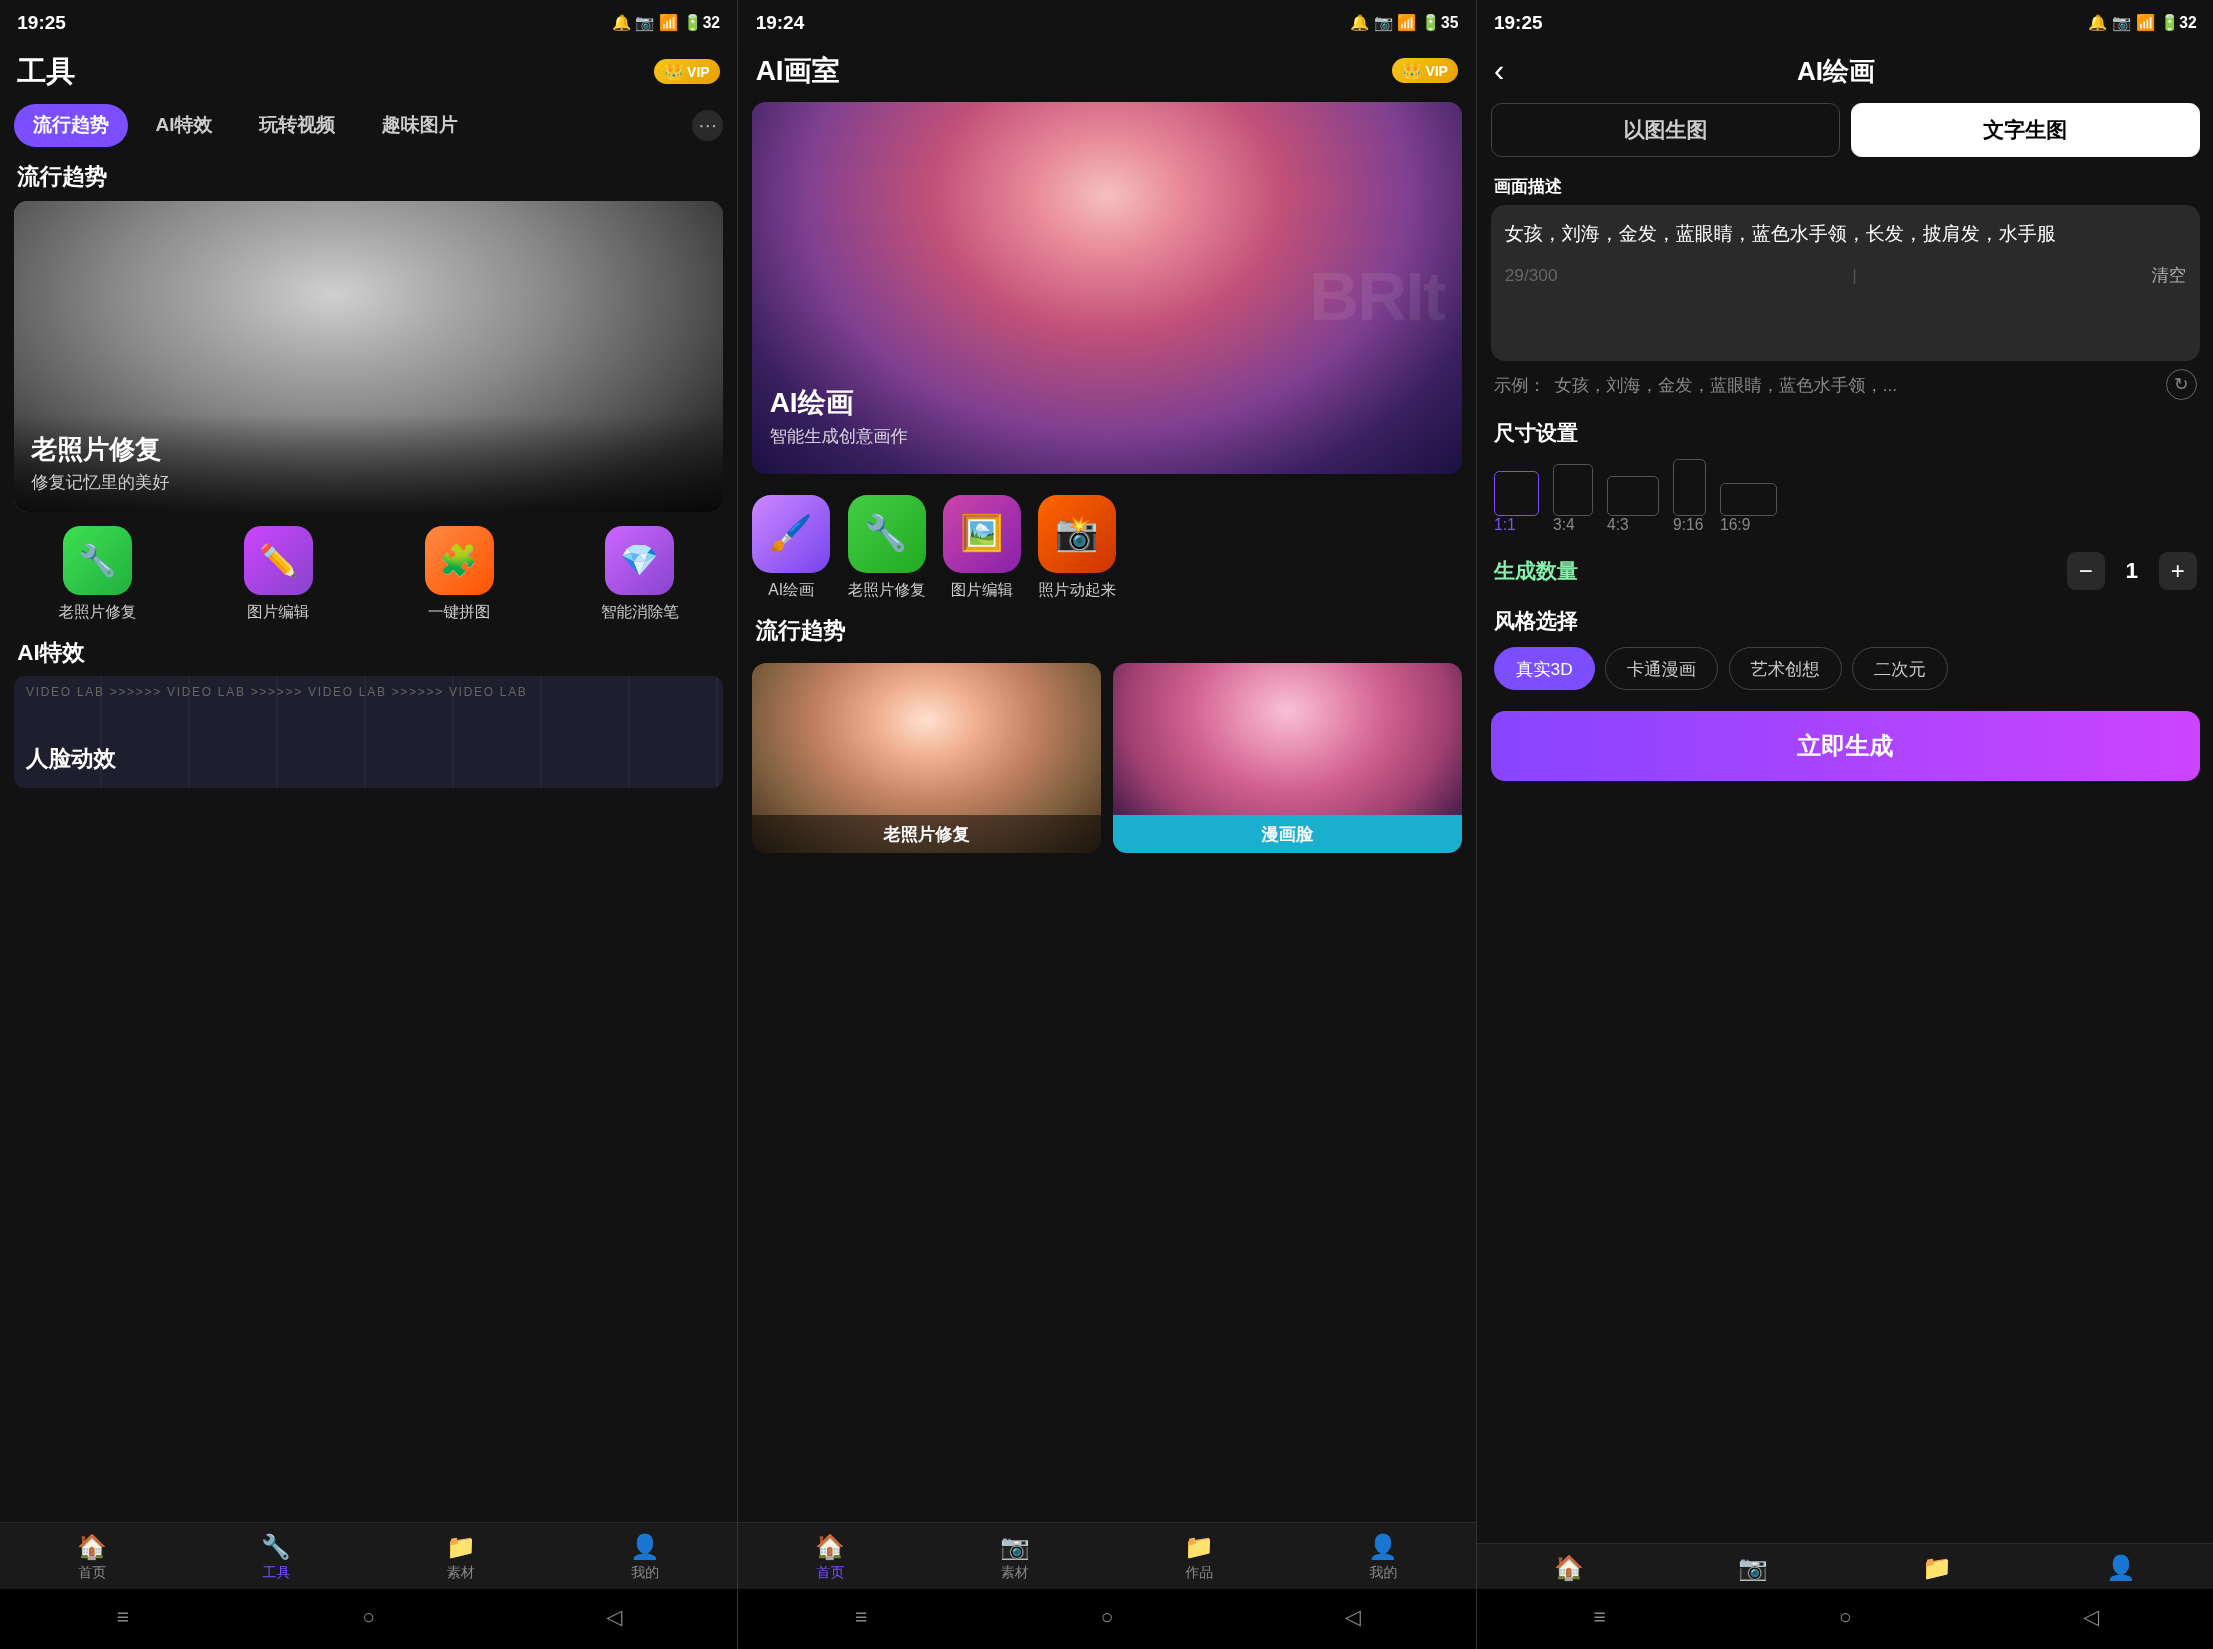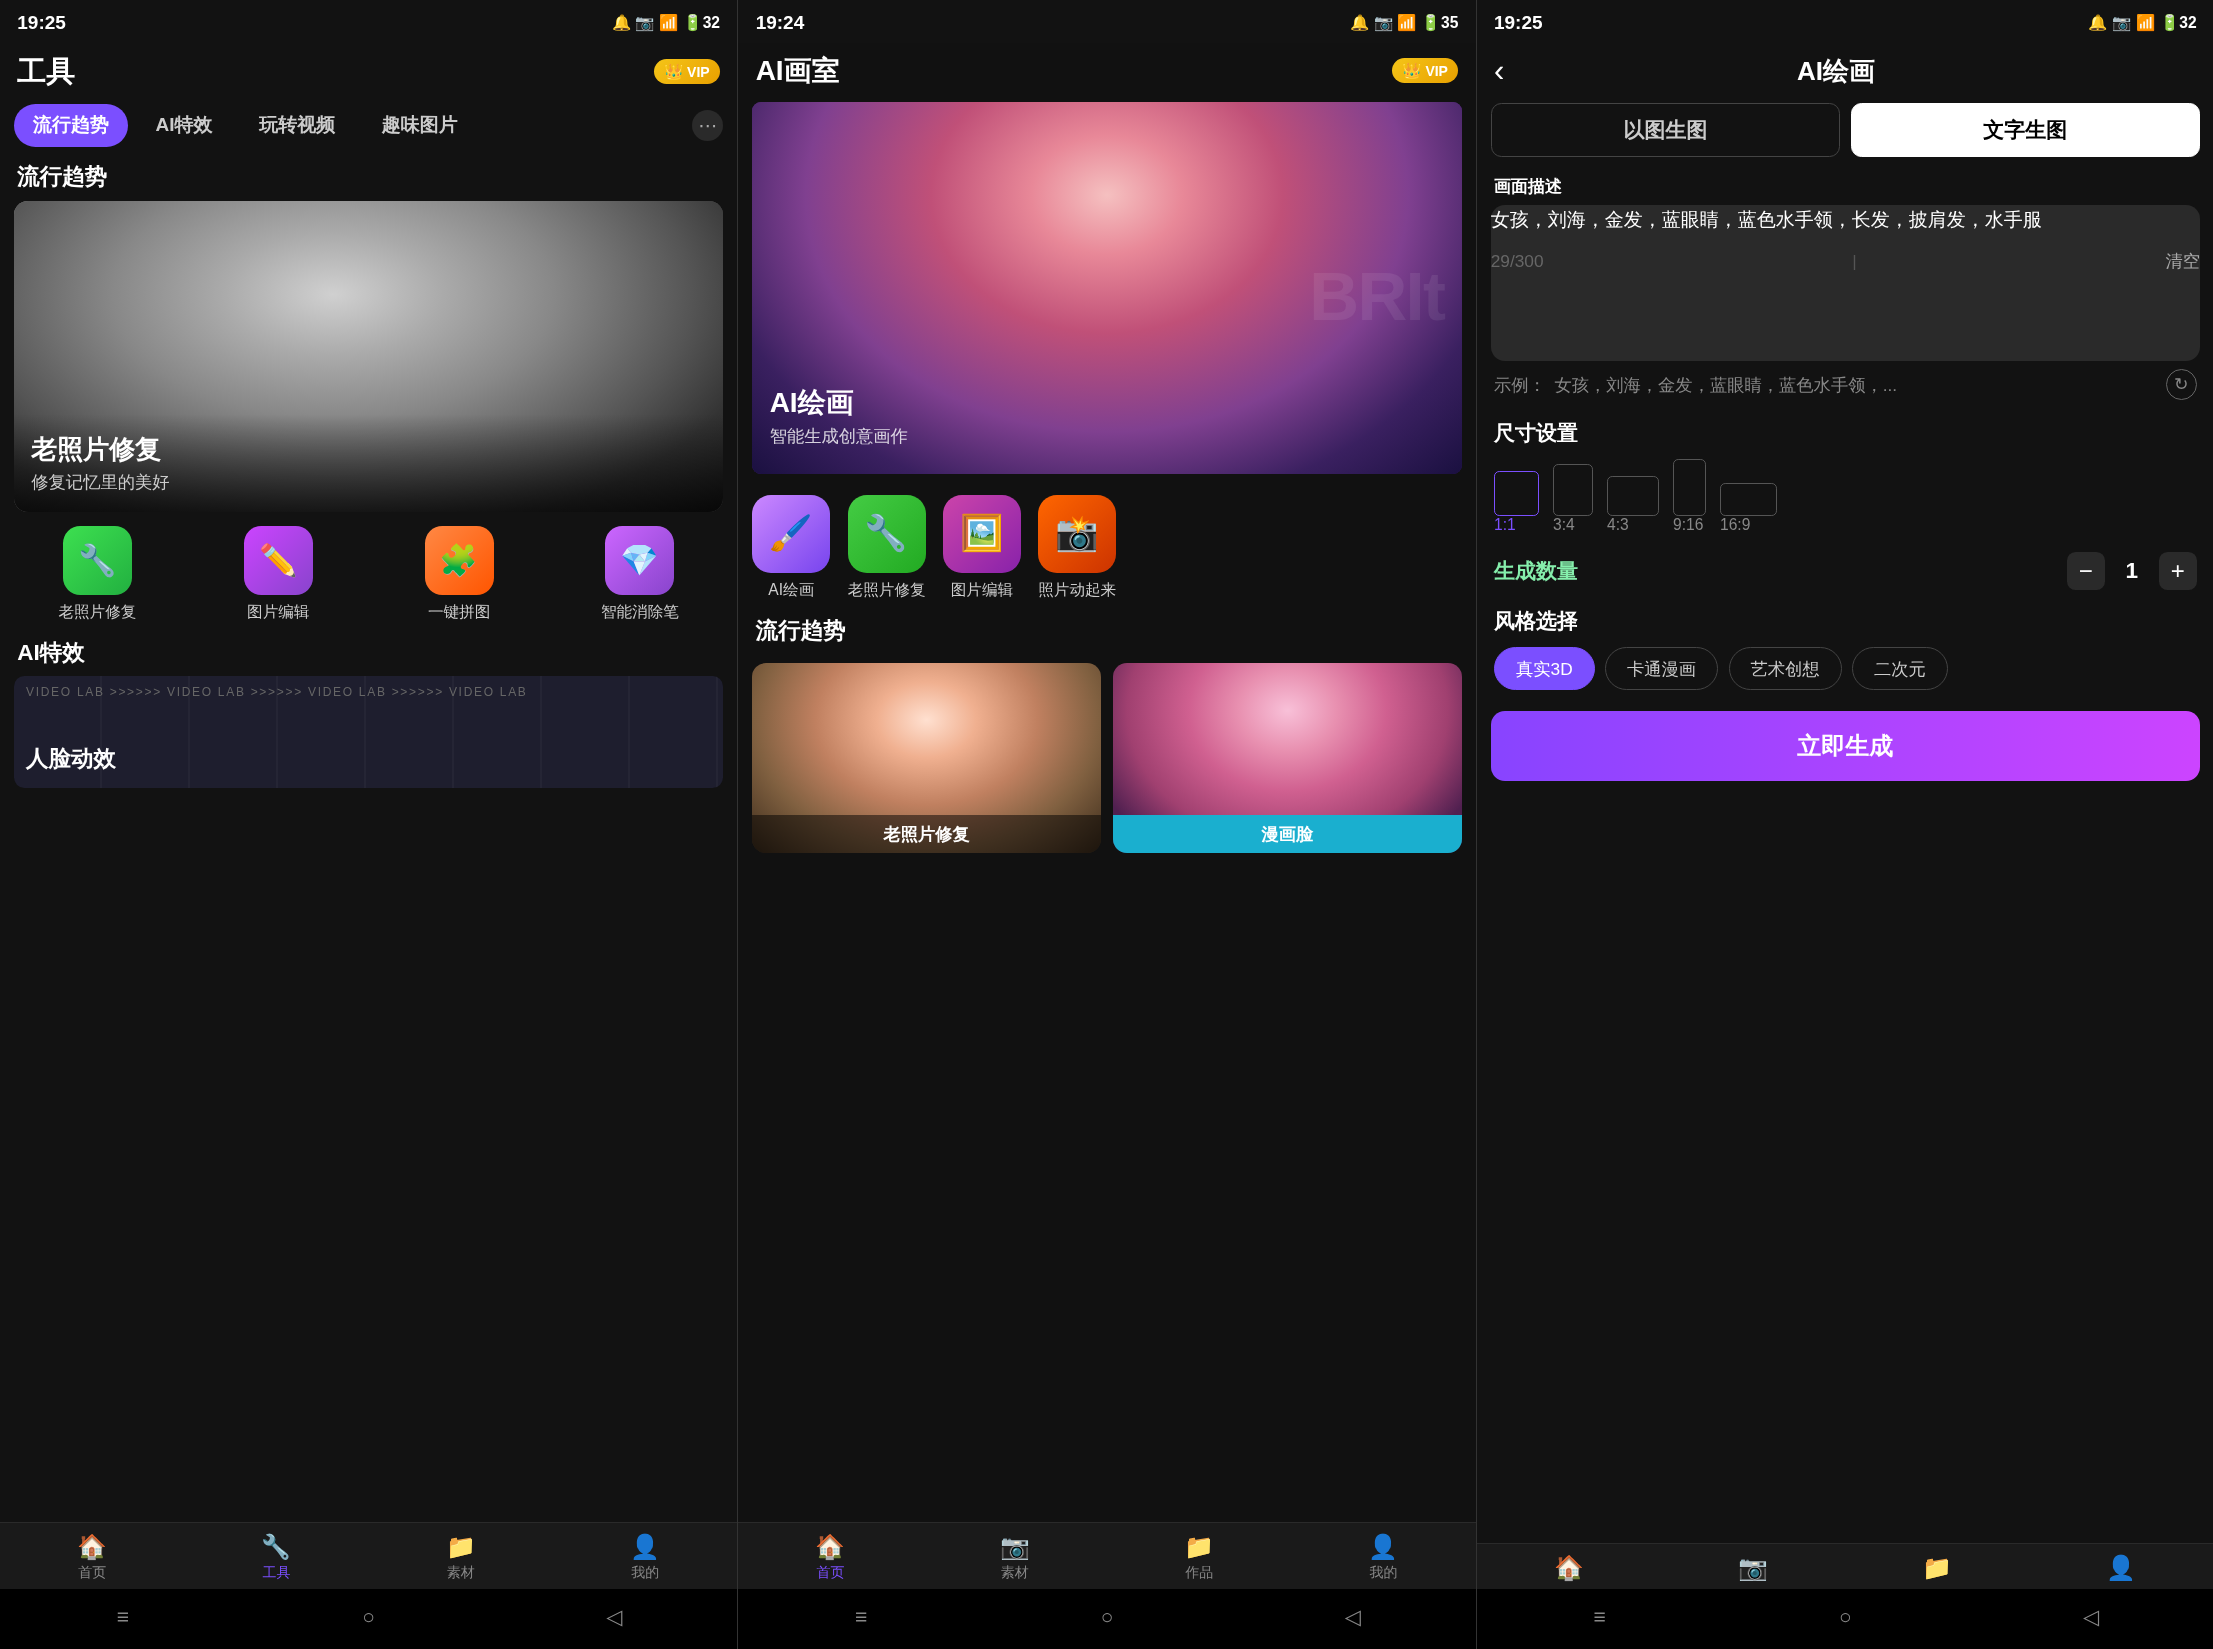--- a/index.html
+++ b/index.html
@@ -252,21 +252,21 @@
       padding: 8.6px 17.3px 5.2px;
     }
     .p2-title {
       font-size: 28px;
       font-weight: 700;
       color: #fff;
     }
 
     .ai-featured-card {
       margin: 7px 14px;
-      border-radius: 9px;
+      border-radius: 14px;
       overflow: hidden;
       position: relative;
       height: 372px;
       background: linear-gradient(135deg, #3a2060 0%, #1a1040 100%);
     }
     .ai-featured-img {
       width: 100%;
       height: 100%;
       background: radial-gradient(ellipse at 50% 20%, #e8b4c8 0%, #d4708a 20%, #9040a0 50%, #2a1050 80%);
       position: relative;
@@ -425,20 +425,21 @@
       font-size: 17px;
       color: #fff;
       padding: 10.4px 17.3px 7px;
       font-weight: 600;
     }
 
     .p3-textarea-box {
       margin: 0 14px;
       background: #2a2a2a;
       border-radius: 14px;
+      padding: 14px;
       min-height: 156px;
       position: relative;
     }
     .p3-textarea-text {
       font-size: 19px;
       color: #fff;
       line-height: 1.6;
     }
     .p3-textarea-footer {
       display: flex;

